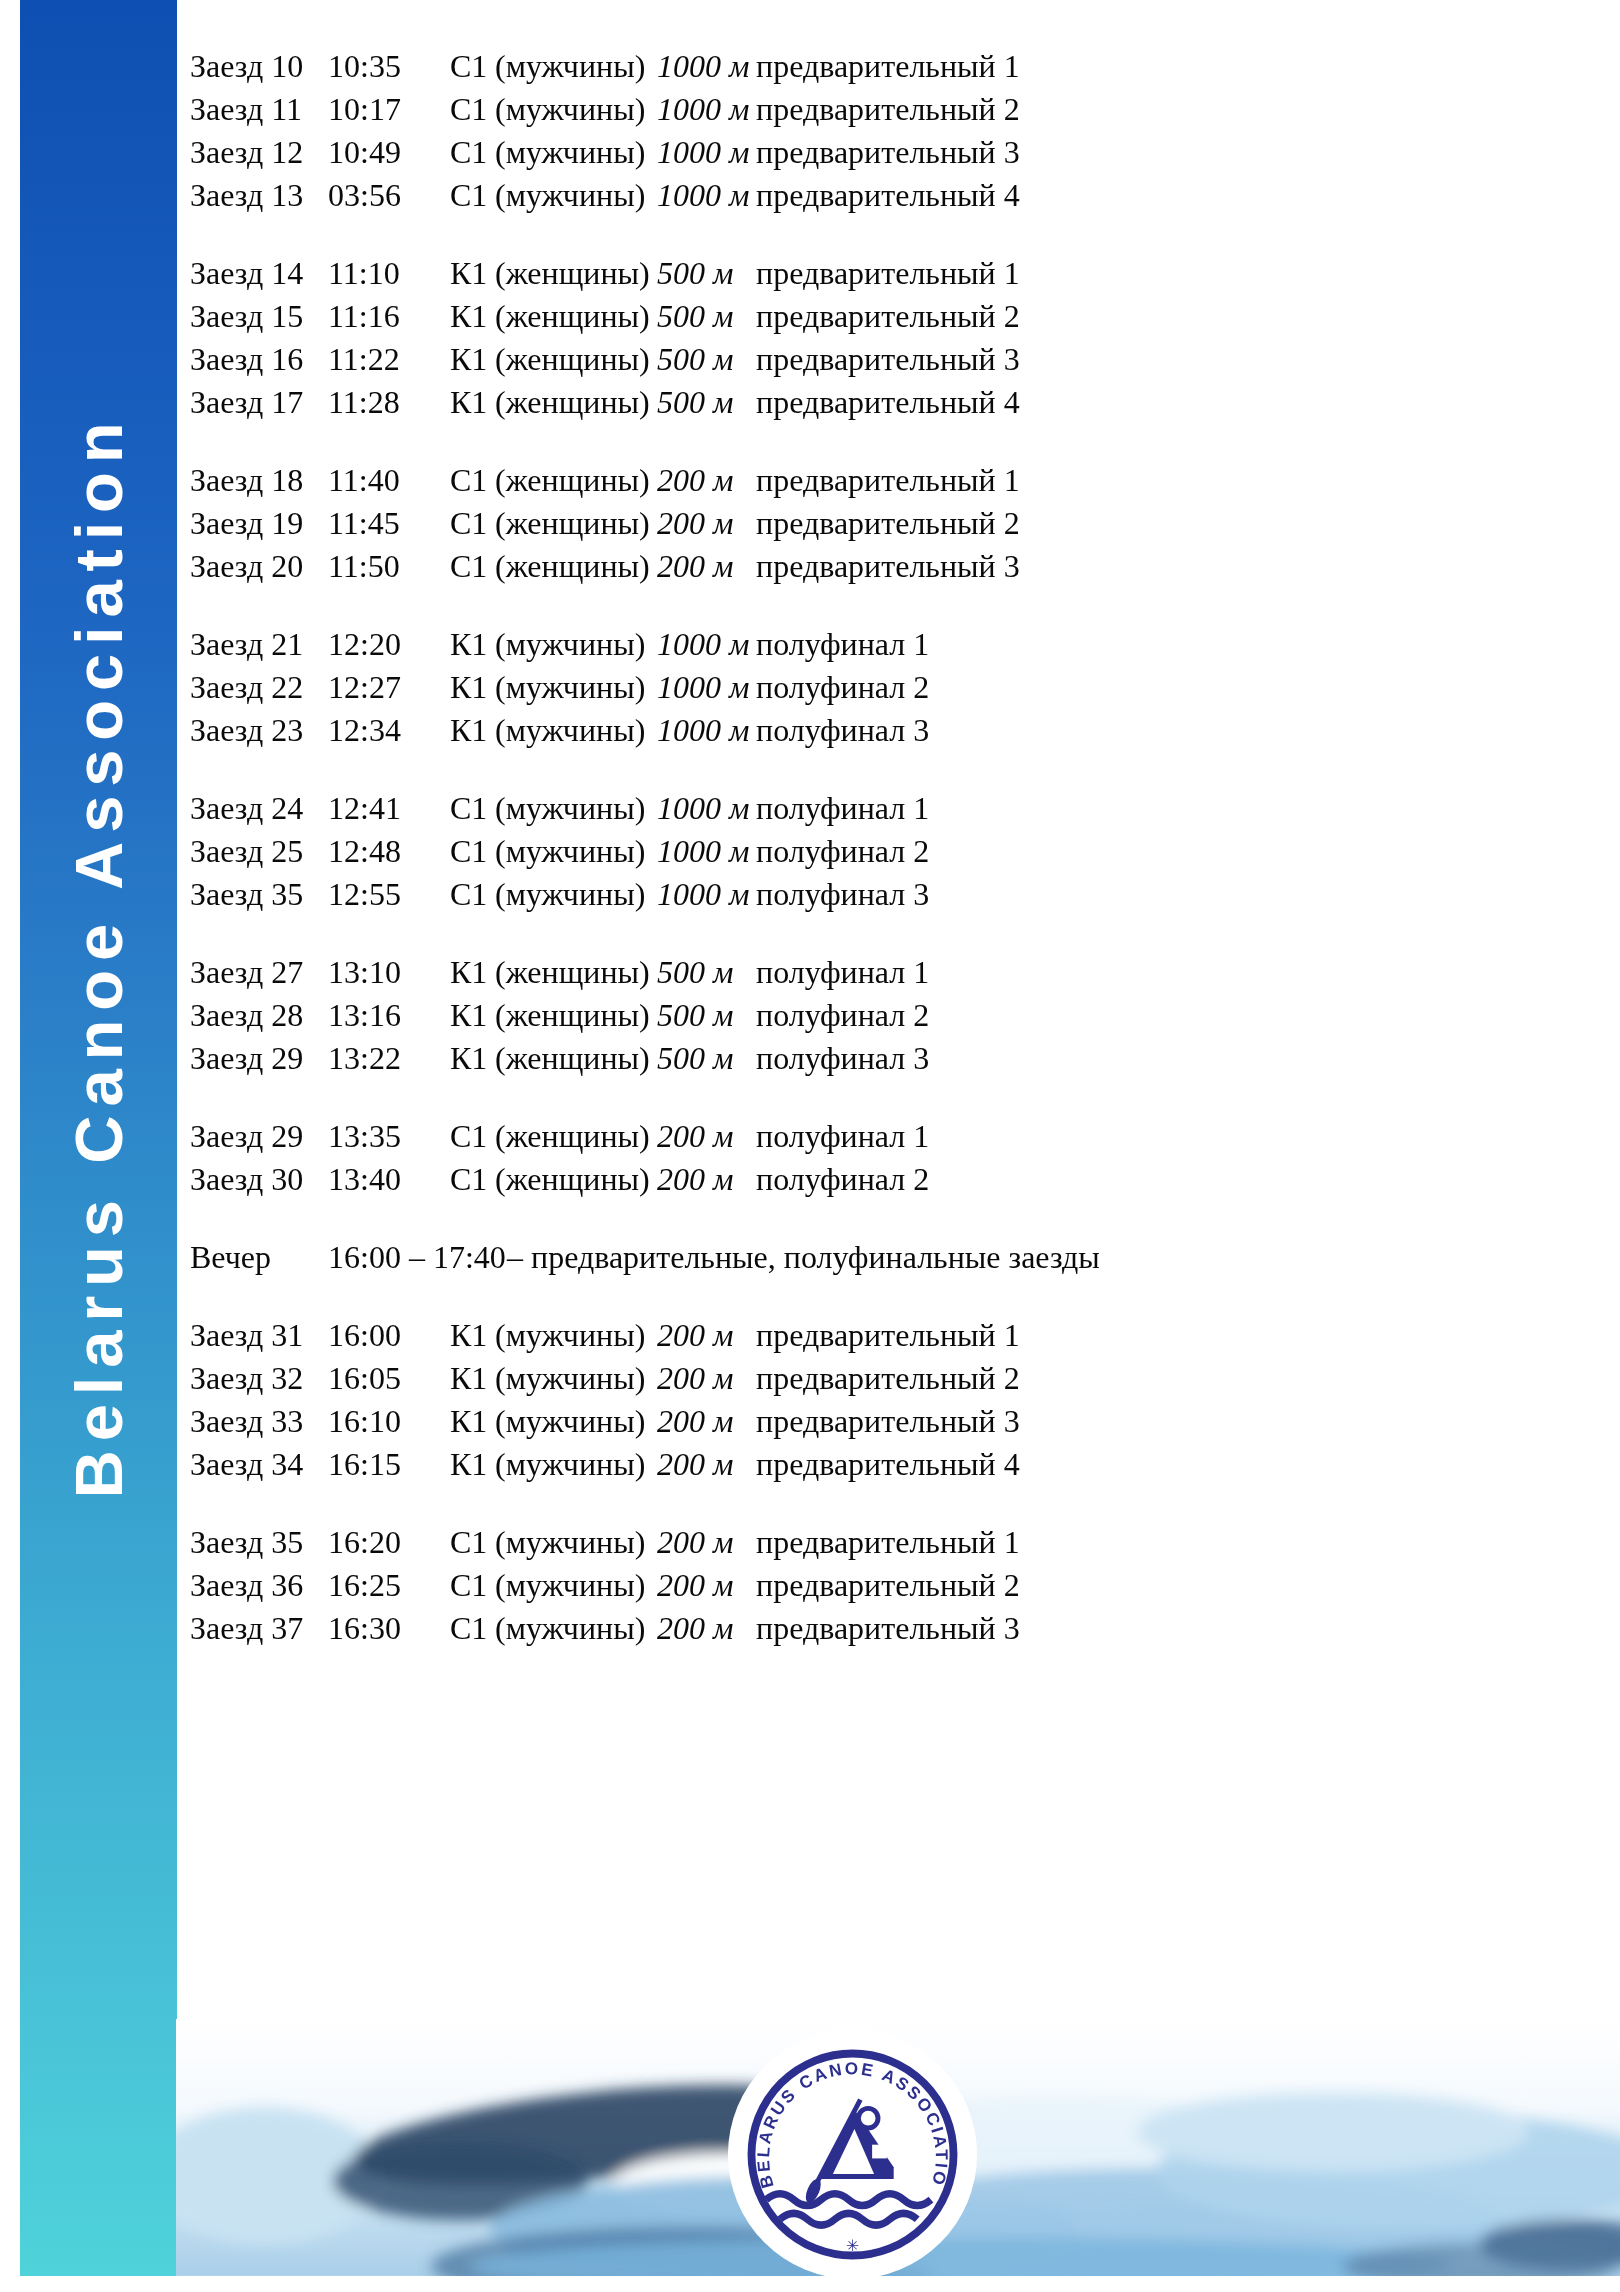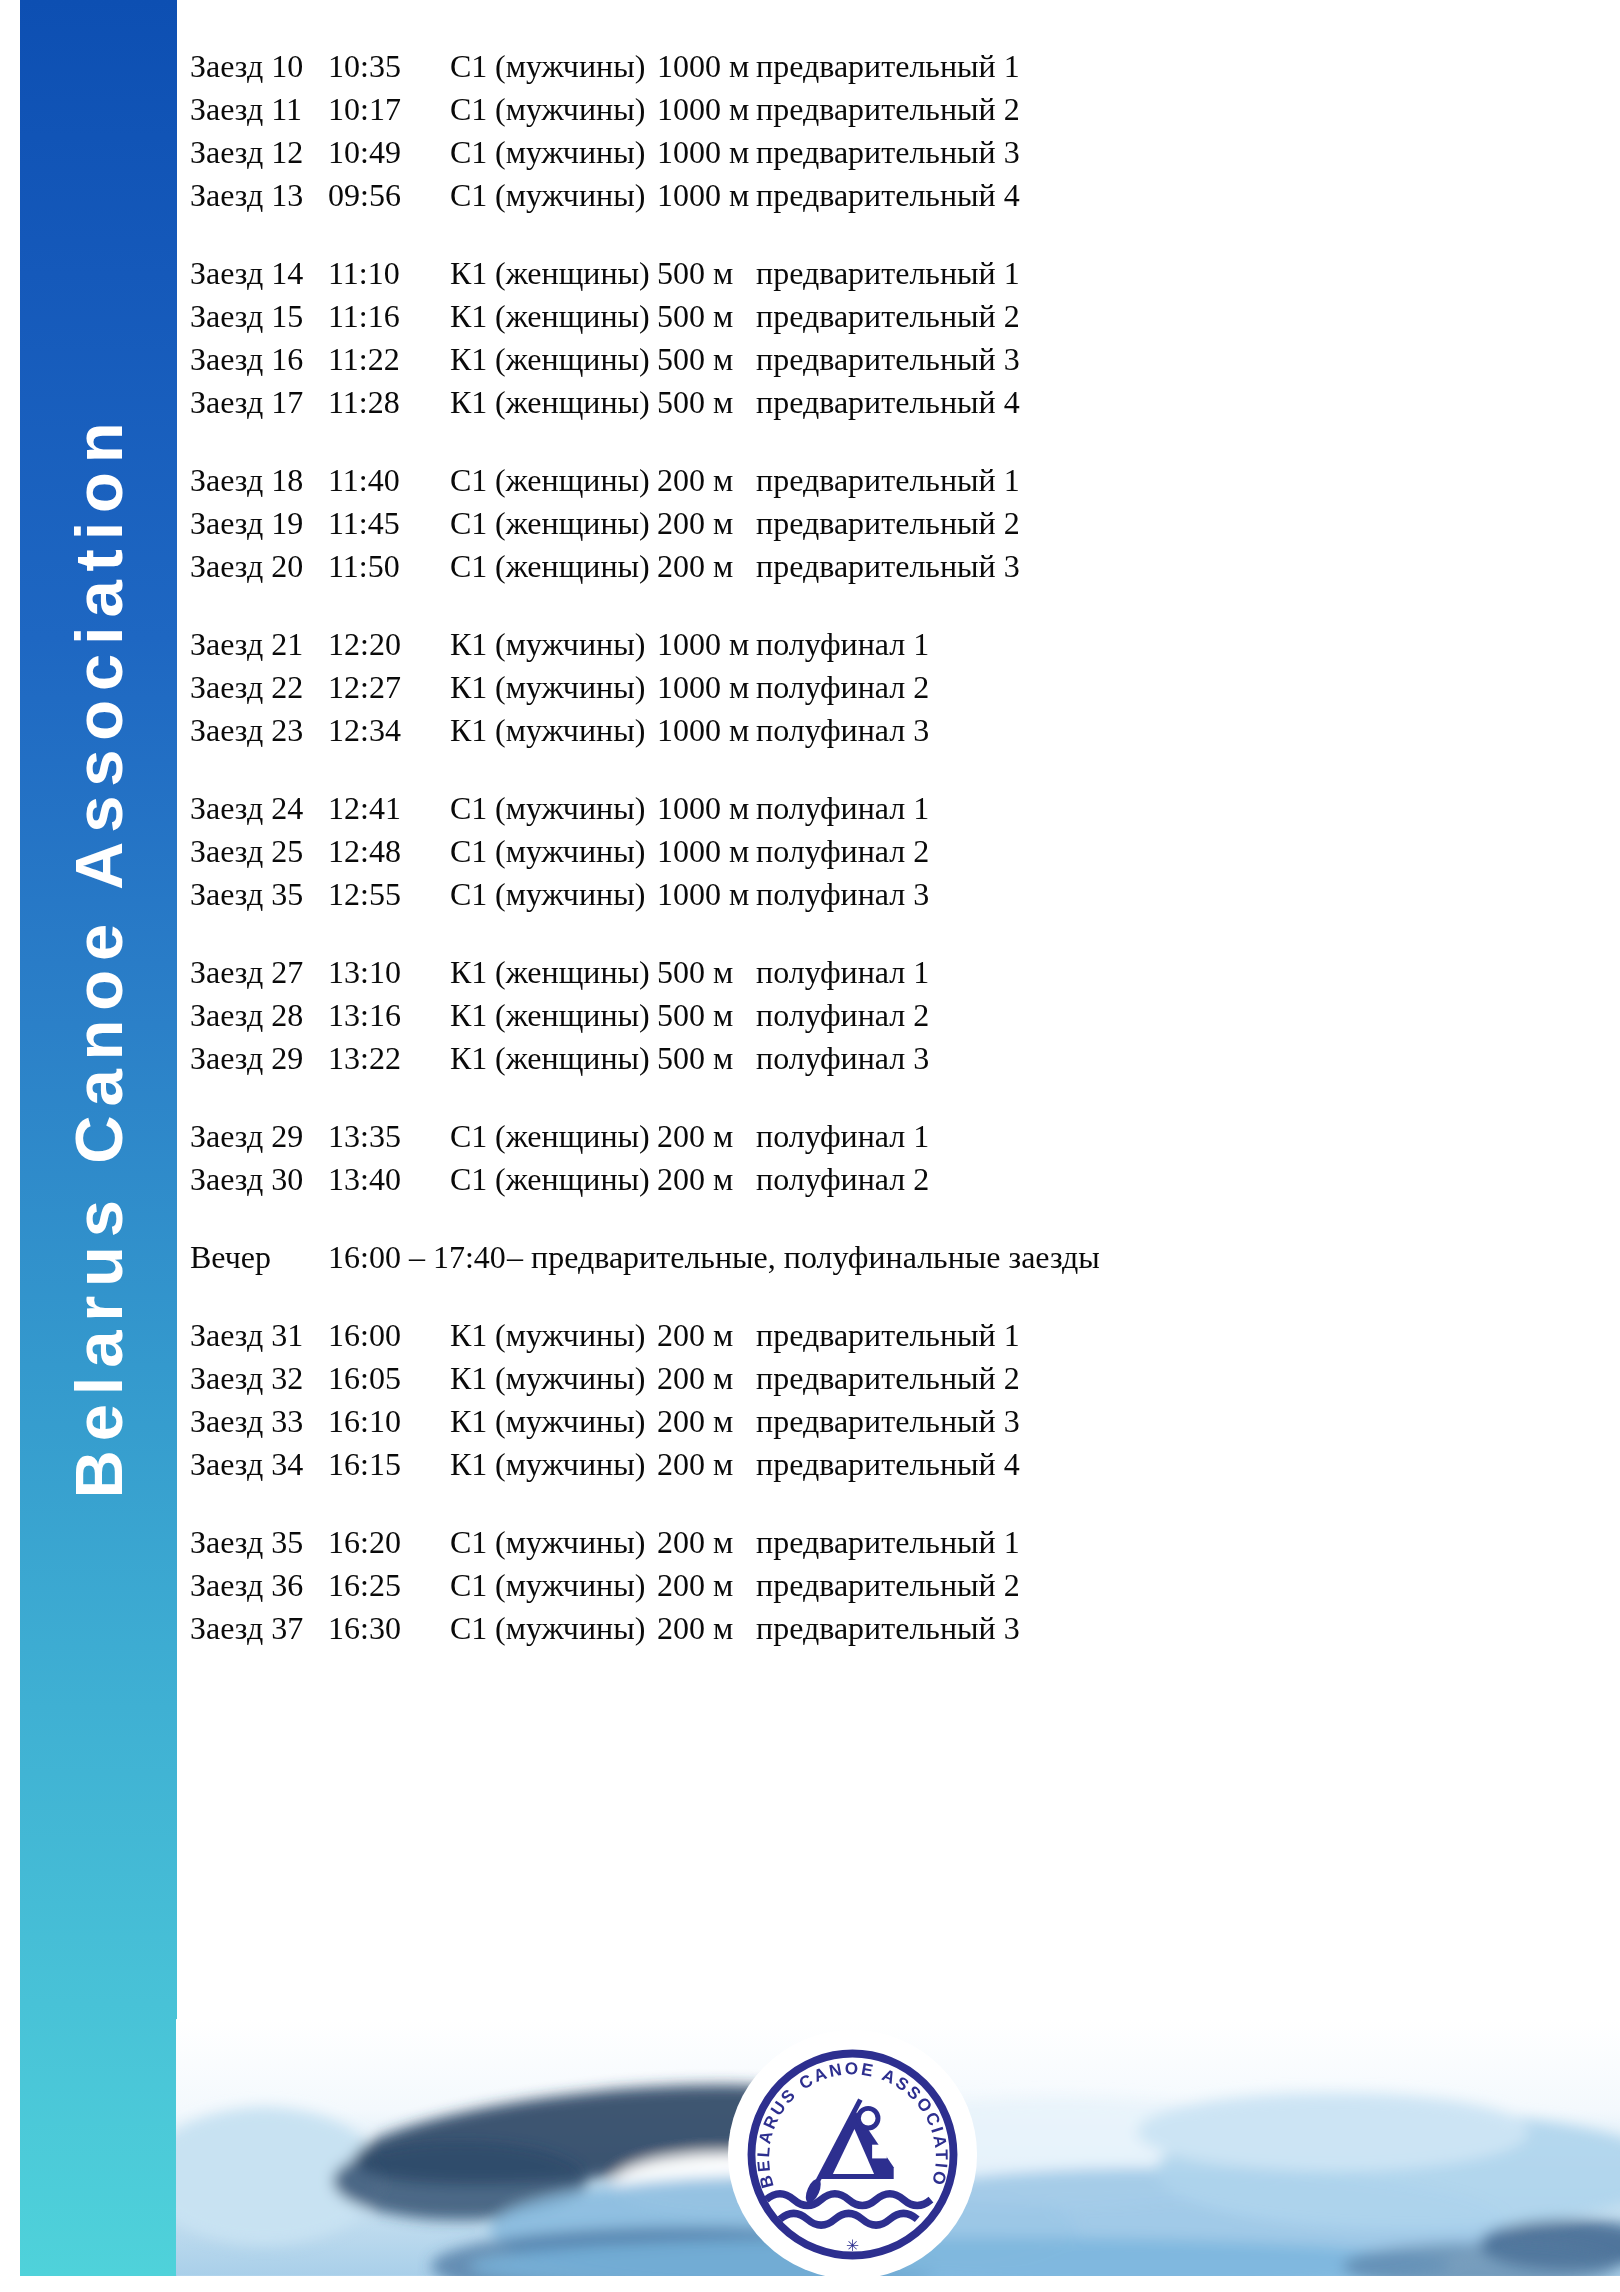--- a/index.html
+++ b/index.html
@@ -28,21 +28,21 @@
   
   .content{position:absolute;left:0;top:45px;width:1620px;padding-left:38px;}
   .group{margin-bottom:35px;}
   .evening{margin-bottom:35px;}
   .row{position:relative;height:43px;}
   .c{position:absolute;top:0;white-space:nowrap;font-size:32px;line-height:43px;}
   .col-race{left:152px;}
   .col-time{left:290px;}
   .col-class{left:412px;}
   .col-gender{left:457px;}
-  .col-dist{left:619px;}
+  .col-dist{left:619px;font-style:italic;}
   .col-round{left:718px;}
   .col-note{left:469px;}
   
   .water{position:absolute;left:176px;top:2019px;width:1444px;height:257px;}
   .logo-wrap{position:absolute;left:725px;top:2027px;width:255px;height:255px;}
 </style>
 </head>
 <body>
 
 <div class="banner"></div>
@@ -72,21 +72,21 @@
     <span class="c col-race">Заезд 12</span>
     <span class="c col-time">10:49</span>
     <span class="c col-class">С1</span>
     <span class="c col-gender">(мужчины)</span>
     <span class="c col-dist">1000 м</span>
     <span class="c col-round">предварительный 3</span>
   </div>
 
   <div class="row">
     <span class="c col-race">Заезд 13</span>
-    <span class="c col-time">09:56</span>
+    <span class="c col-time">03:56</span>
     <span class="c col-class">С1</span>
     <span class="c col-gender">(мужчины)</span>
     <span class="c col-dist">1000 м</span>
     <span class="c col-round">предварительный 4</span>
   </div>
 </section>
   <section class="group">
   <div class="row">
     <span class="c col-race">Заезд 14</span>
     <span class="c col-time">11:10</span>

